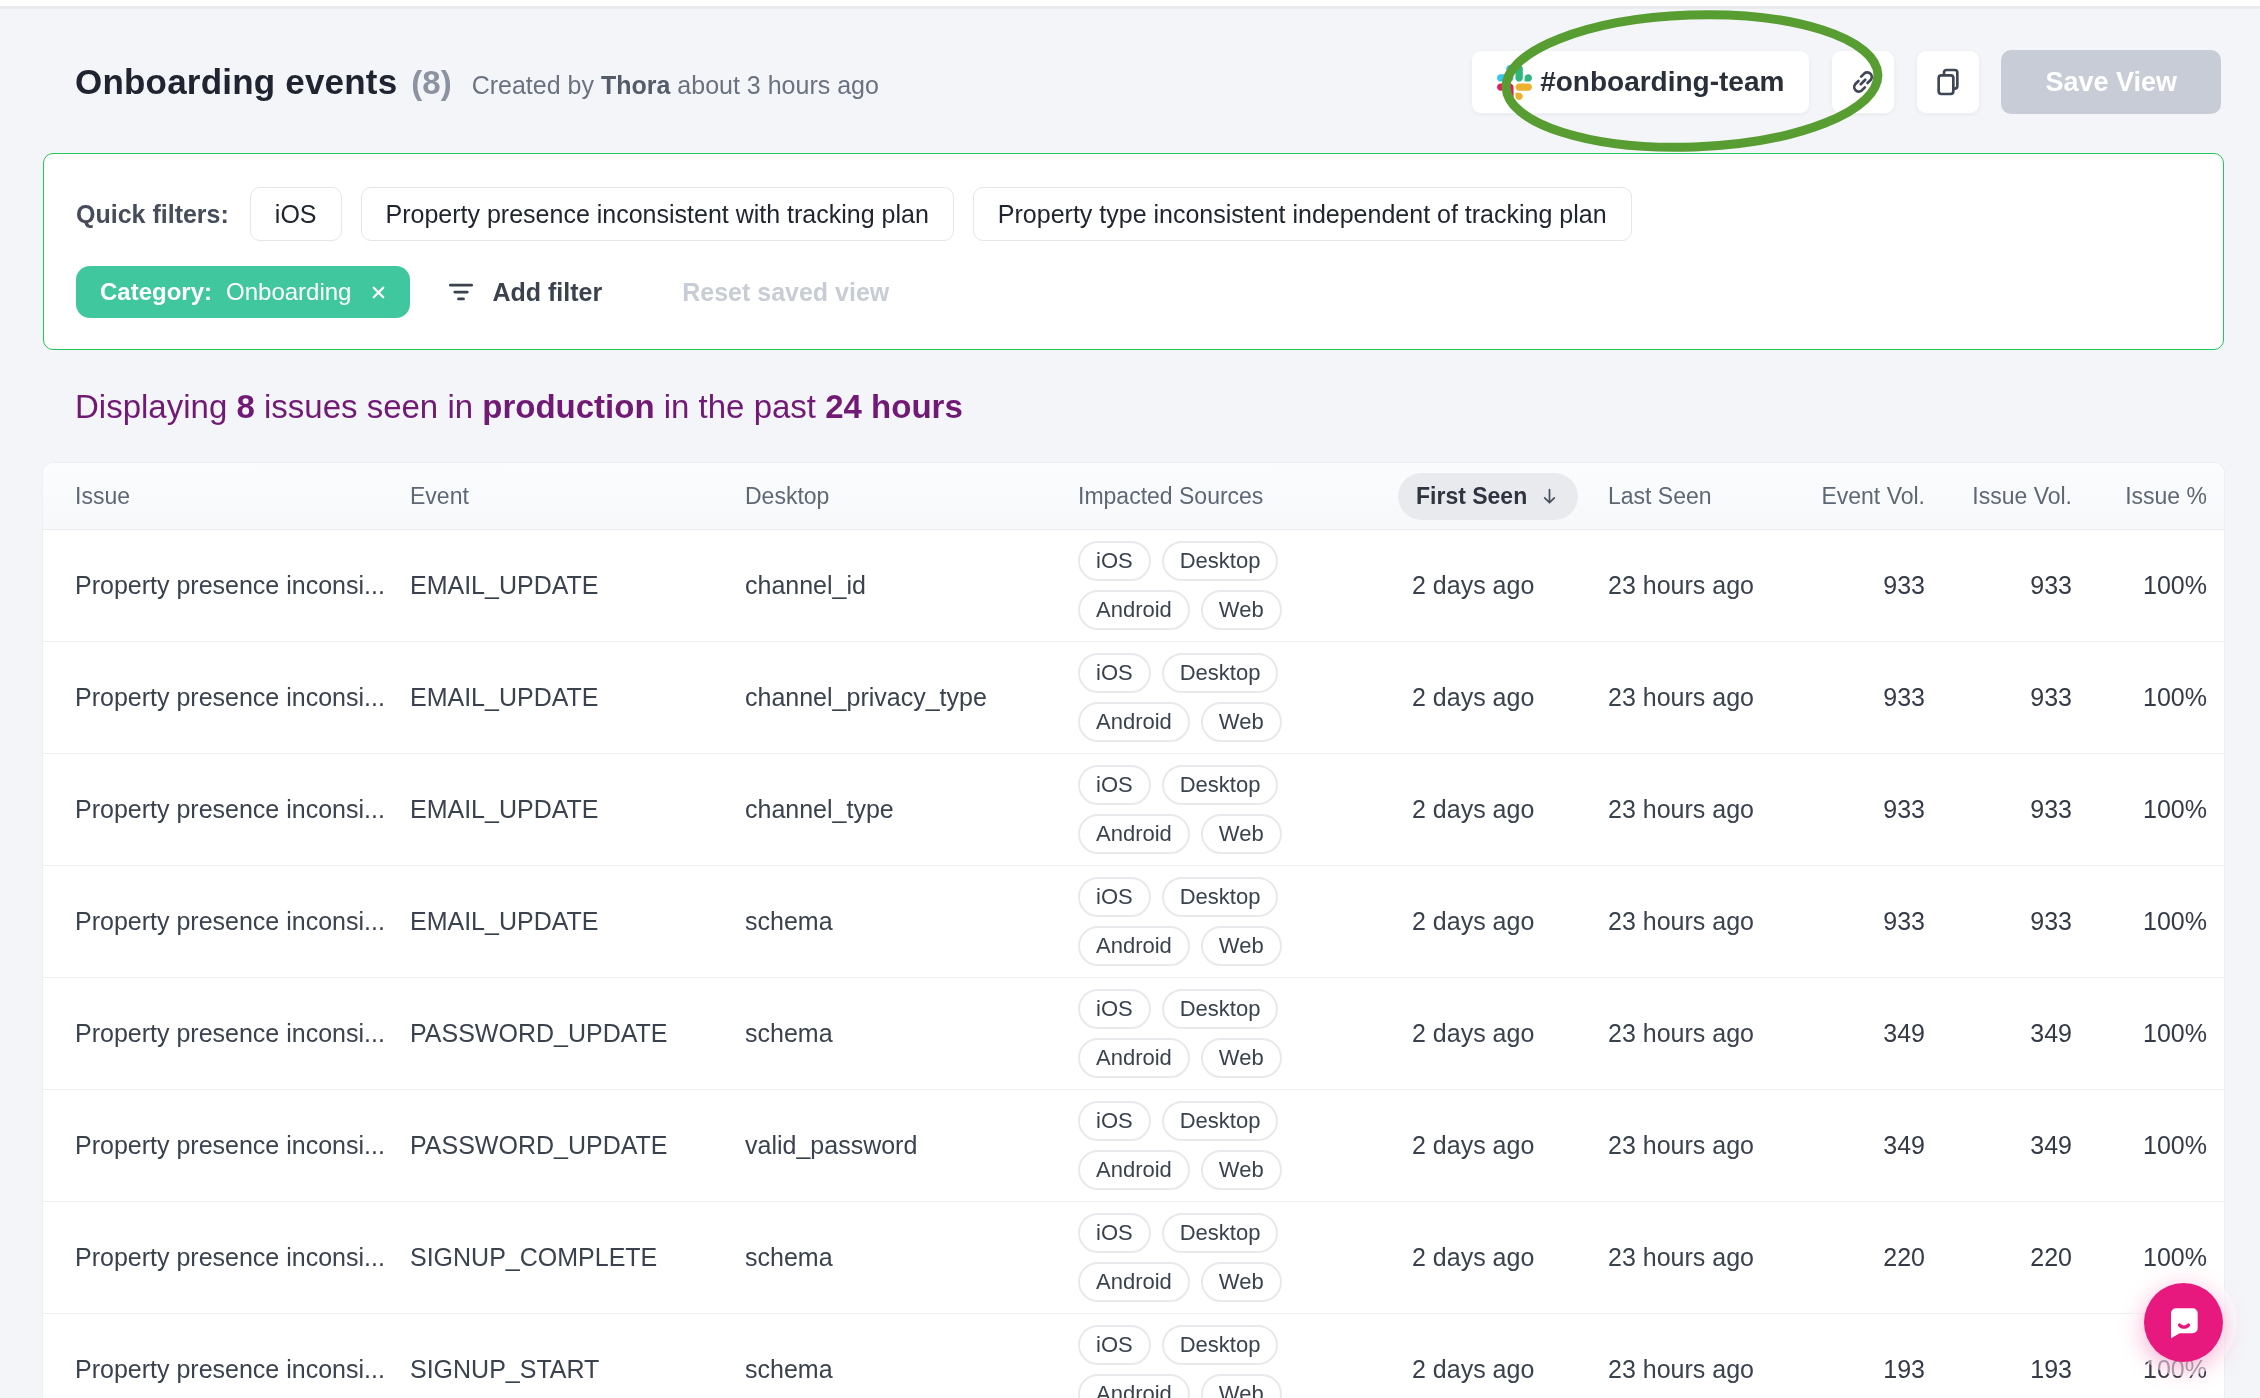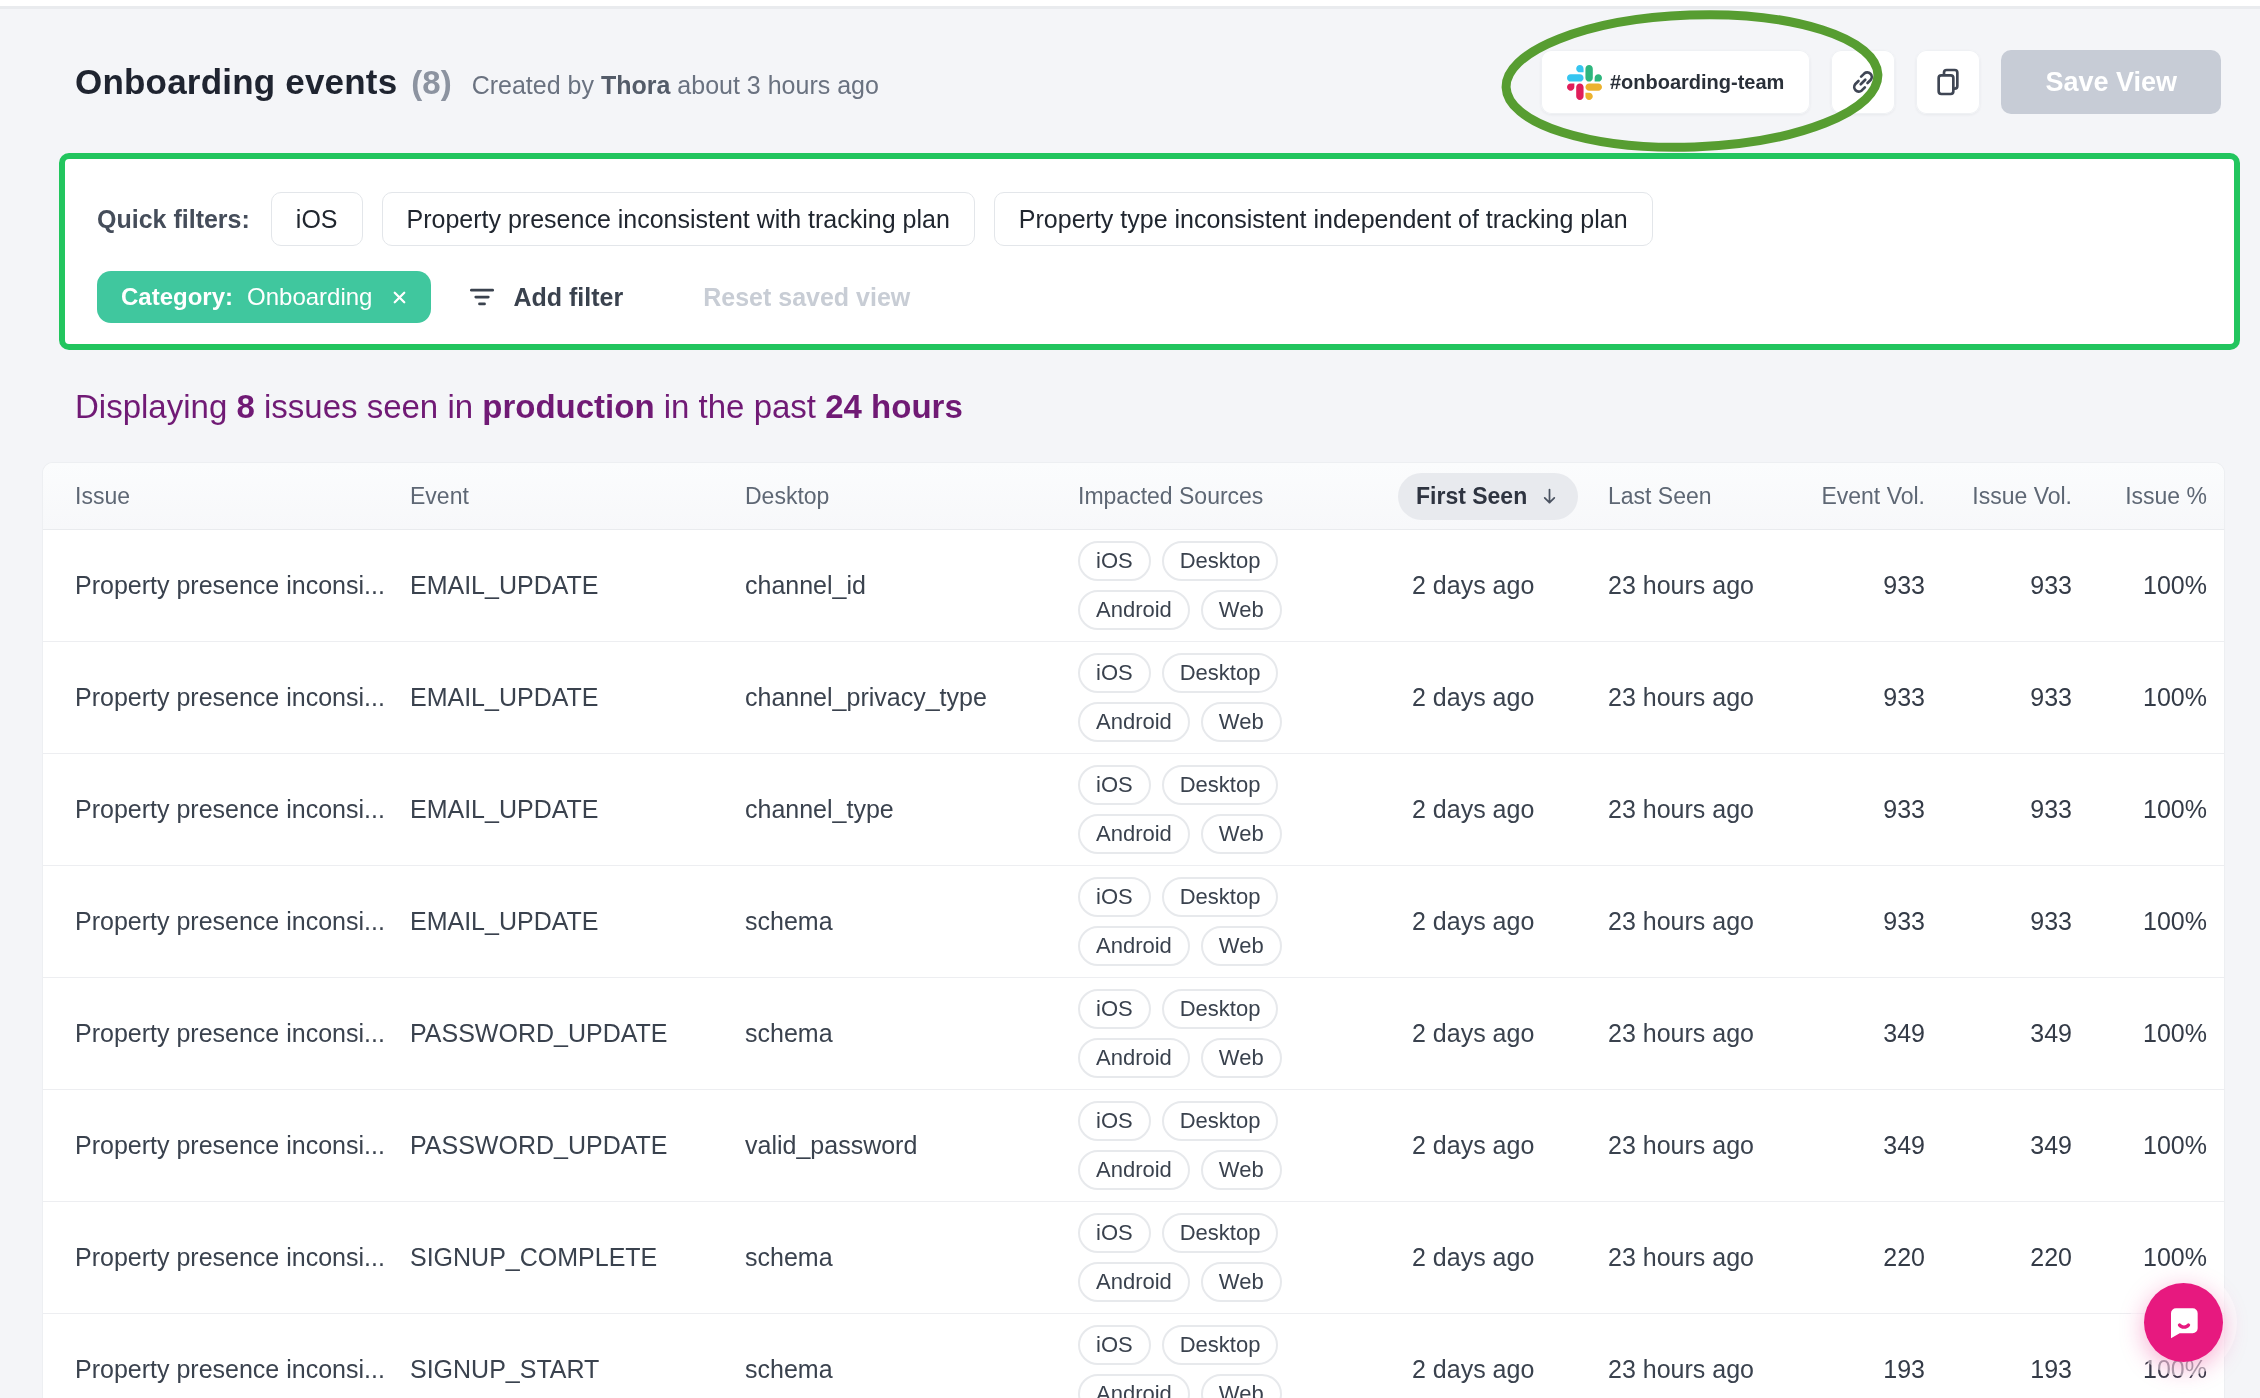--- a/index.html
+++ b/index.html
@@ -26,31 +26,31 @@
     display:flex;justify-content:space-between;align-items:center;}
   .title-row{display:flex;align-items:baseline;gap:14px;white-space:nowrap;}
   .page-title{font-size:35px;font-weight:bold;color:#1F2430;letter-spacing:.2px;}
   .page-count{font-size:33px;font-weight:bold;color:#8C93A0;}
   .byline{font-size:25px;color:#6A7280;margin-left:6px;}
   .byline b{color:#545C69;}
 
   .actions{display:flex;align-items:center;gap:21px;position:relative;}
   .btn{height:64px;border-radius:10px;background:#FFFFFF;display:flex;align-items:center;
     justify-content:center;box-shadow:0 1px 3px rgba(20,30,50,.06), inset 0 0 0 1px #EFF1F4;cursor:pointer;}
-  .slack-btn{padding:0 26px;gap:8px;font-size:20px;font-weight:bold;color:#2A3039;}
+  .slack-btn{padding:0 26px;gap:8px;font-size:28px;font-weight:bold;color:#2A3039;}
   .icon-btn{width:64px;}
   .save-btn{padding:0 44px;background:#C7CCD6;box-shadow:none;color:#FFFFFF;
     font-size:27px;font-weight:bold;}
 
   .annotation-ellipse{position:absolute;left:1496px;top:6px;width:392px;height:150px;
     pointer-events:none;z-index:6;}
 
   
-  .filter-card{position:absolute;left:59px;top:153px;width:2181px;height:197px;
-    background:#FFFFFF;border-radius:10px;border:6px solid #22c55e;padding:33px 32px 0 32px;}
+  .filter-card{position:absolute;left:43px;top:153px;width:2181px;height:197px;
+    background:#FFFFFF;border-radius:10px;border:1px solid #22c55e;padding:33px 32px 0 32px;}
   .qf-row{display:flex;align-items:center;gap:19px;height:54px;}
   .qf-label{font-size:25px;font-weight:bold;color:#454D5A;margin-right:2px;white-space:nowrap;}
   .qf-pill{height:54px;display:flex;align-items:center;padding:0 24px;border-radius:10px;
     background:#FFFFFF;border:1px solid #E3E6EA;font-size:25px;color:#20262F;cursor:pointer;white-space:nowrap;}
   .af-row{display:flex;align-items:center;margin-top:25px;height:52px;}
   .chip{height:52px;display:flex;align-items:center;gap:14px;padding:0 22px 0 24px;
     border-radius:14px;background:var(--chip-teal);color:#FFFFFF;font-size:24px;cursor:pointer;}
   .chip .chip-label{font-weight:bold;}
   .chip .chip-x{display:flex;align-items:center;cursor:pointer;margin-left:4px;}
   .add-filter{display:flex;align-items:center;gap:16px;margin-left:36px;cursor:pointer;

